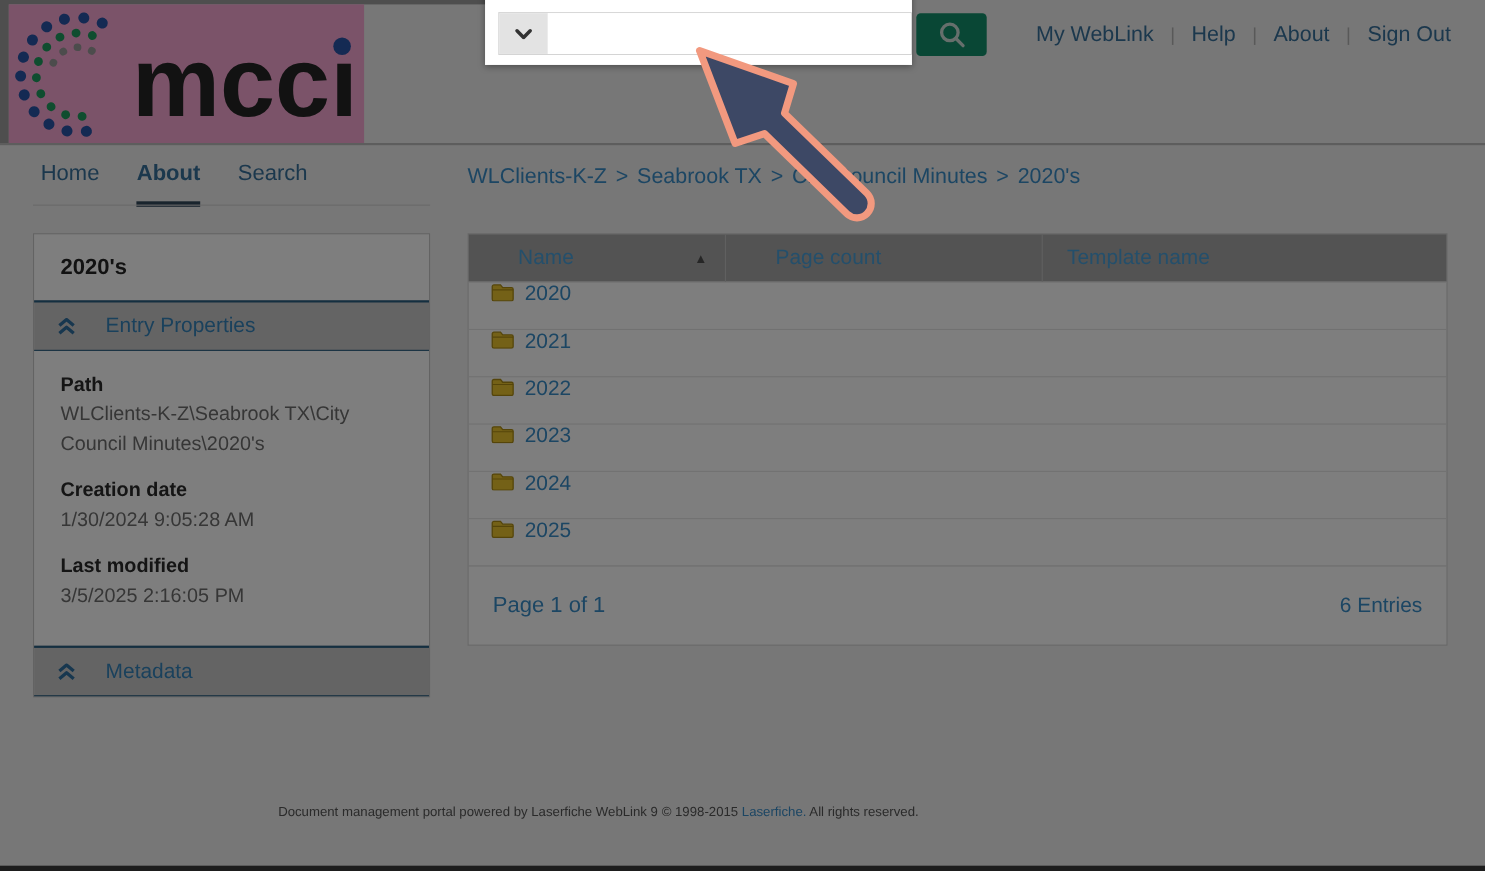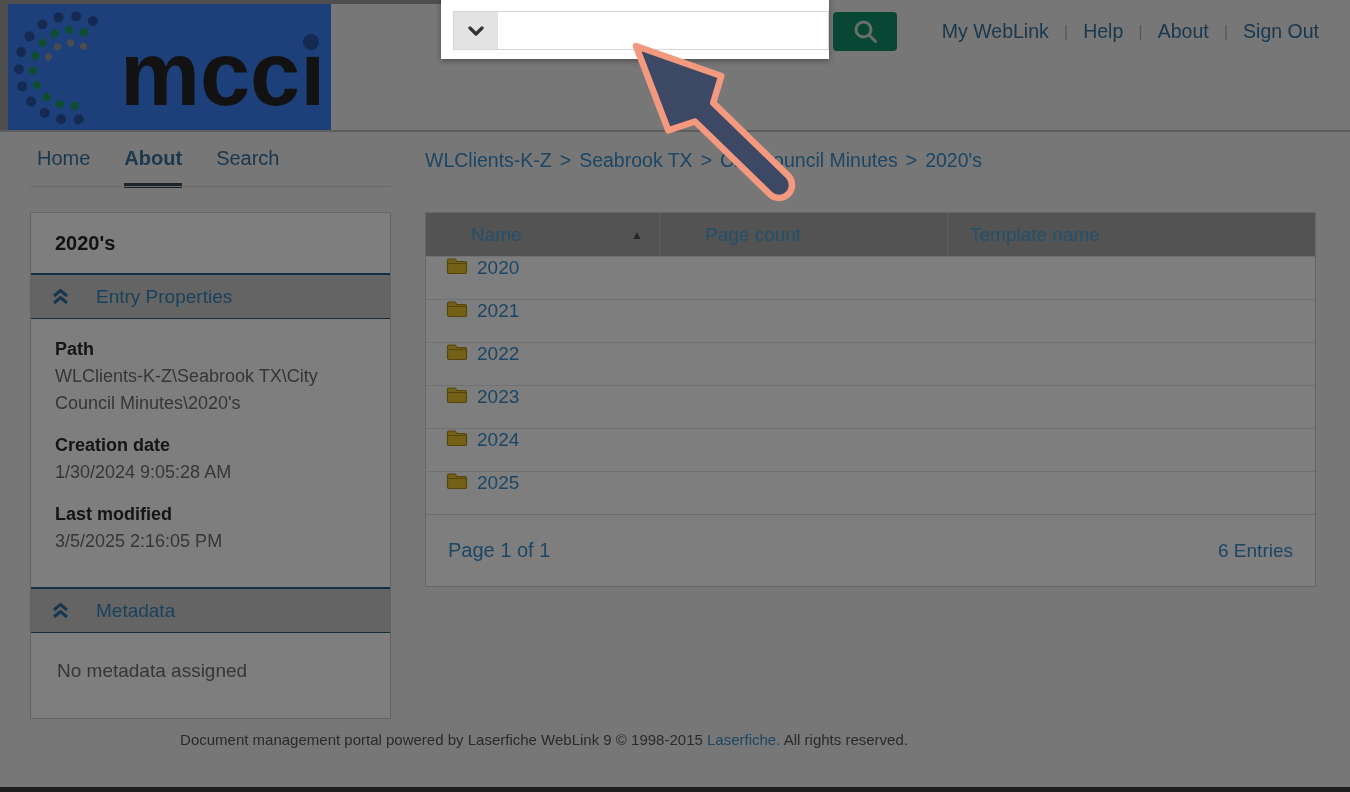--- a/index.html
+++ b/index.html
@@ -6,21 +6,21 @@
   html,body { background:#222; }
   .page {
     position:relative; width:1350px; height:792px; overflow:hidden;
     background:#f0f0f0; font-family:"Liberation Sans", sans-serif;
   }
   
   .edge-top { position:absolute; left:0; top:0; width:441px; height:4px; background:#9e9e9e; }
   .edge-left { position:absolute; left:0; top:0; width:8px; height:131px; background:#9e9e9e; }
 
   
-  .logo-box { position:absolute; left:8px; top:4px; width:323px; height:126px; background:#3b82f6; cursor:pointer; }
+  .logo-box { position:absolute; left:8px; top:4px; width:323px; height:126px; background:#f9a8d4; cursor:pointer; }
   .header-line { position:absolute; left:0; top:130px; width:1350px; height:2px; background:#bdbdbd; }
   .topnav { position:absolute; top:20px; right:31px; display:flex; align-items:center; gap:15px; font-size:19.5px; }
   .topnav a { color:#38719c; text-decoration:none; cursor:pointer; }
   .topnav .sep { color:#b5b5b5; font-size:17px; }
 
   
   .search-box { position:absolute; left:441px; top:-12px; width:388px; height:71px;
     background:#ffffff; box-shadow:0 2px 6px rgba(0,0,0,0.35); }
   .search-group { position:absolute; left:12px; top:23px; width:376px; height:39px;
     display:flex; border:1px solid #d4d4d4; background:#fff; }
@@ -65,21 +65,21 @@
   .sort { font-size:12px; color:#4d4d4d; }
   .trow { height:43px; border-top:1px solid #e4e4e4; display:flex; padding-left:20px; }
   .trow a { font-size:19px; color:#3a8ec9; text-decoration:none; margin-left:9px; cursor:pointer; }
   .tfoot { height:72px; border-top:1px solid #d9d9d9; display:flex; align-items:center;
     justify-content:space-between; padding:0 22px; color:#3a8ec9; }
   .pageinfo { font-size:20px; }
   .entries { font-size:19px; }
 
   
   .site-footer { position:absolute; left:0; top:731px; width:1088px; text-align:center;
-    font-size:15px; color:#565656; }
+    font-size:12px; color:#565656; }
   .site-footer a { color:#3a8ec9; cursor:pointer; }
   .bottom-strip { position:absolute; left:0; bottom:0; width:1350px; height:5px; background:#3c3c3c; }
 
   
   .dim-hole { position:absolute; left:441px; top:-12px; width:388px; height:71px;
     box-shadow:0 0 0 3000px rgba(0,0,0,0.505); z-index:50; pointer-events:none; }
   .arrow-layer { position:absolute; left:0; top:0; z-index:60; pointer-events:none; }
 </style>
 </head>
 <body>
@@ -156,23 +156,20 @@
       <div class="f-label">Last modified</div>
       <div class="f-value">3/5/2025 2:16:05 PM</div>
     </div>
 
     <div class="sec-head">
       <svg width="17" height="16" viewBox="0 0 17 16">
         <polyline points="2,7 8.5,1.5 15,7" fill="none" stroke="#2f6fa0" stroke-width="3" stroke-linejoin="round"></polyline>
         <polyline points="2,14 8.5,8.5 15,14" fill="none" stroke="#2f6fa0" stroke-width="3" stroke-linejoin="round"></polyline>
       </svg>
       <span>Metadata</span>
-    </div>
-    <div class="meta-body">
-      <span>No metadata assigned</span>
     </div>
   </aside>
 
   <section class="filetable">
     <div class="thead">
       <div class="th name b">
         <span>Name</span>
         <span class="sort">▲</span>
       </div>
       <div class="th b">

